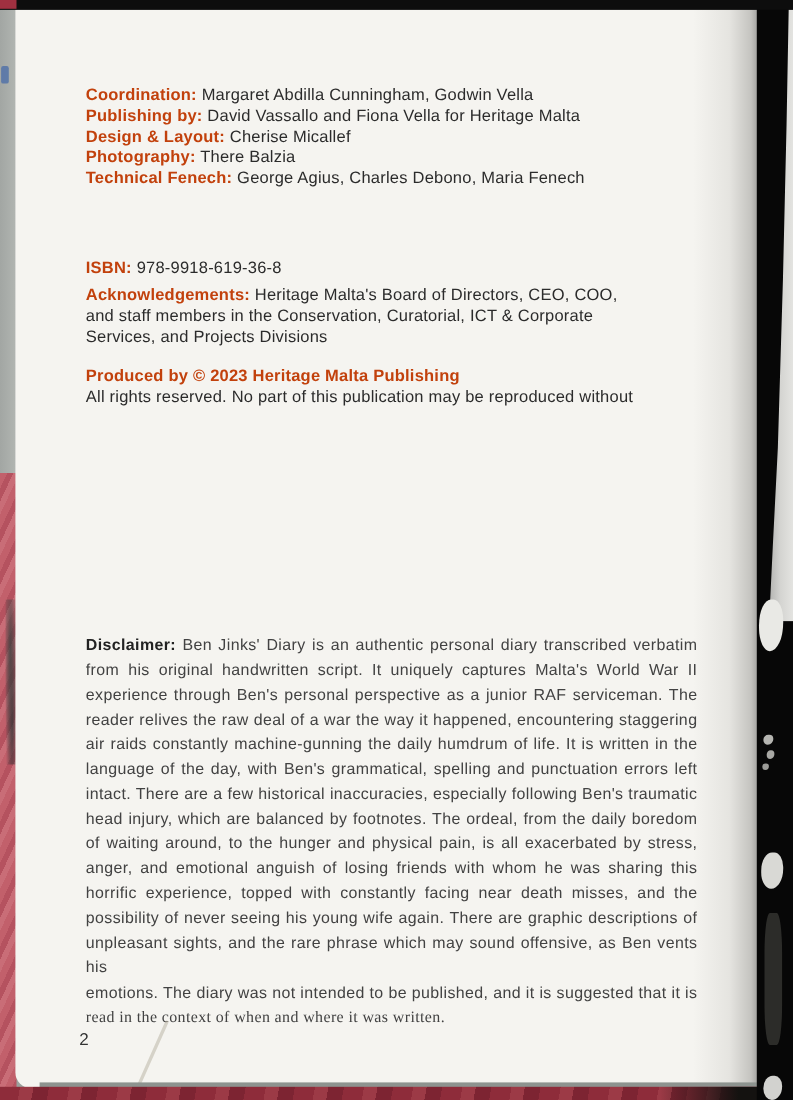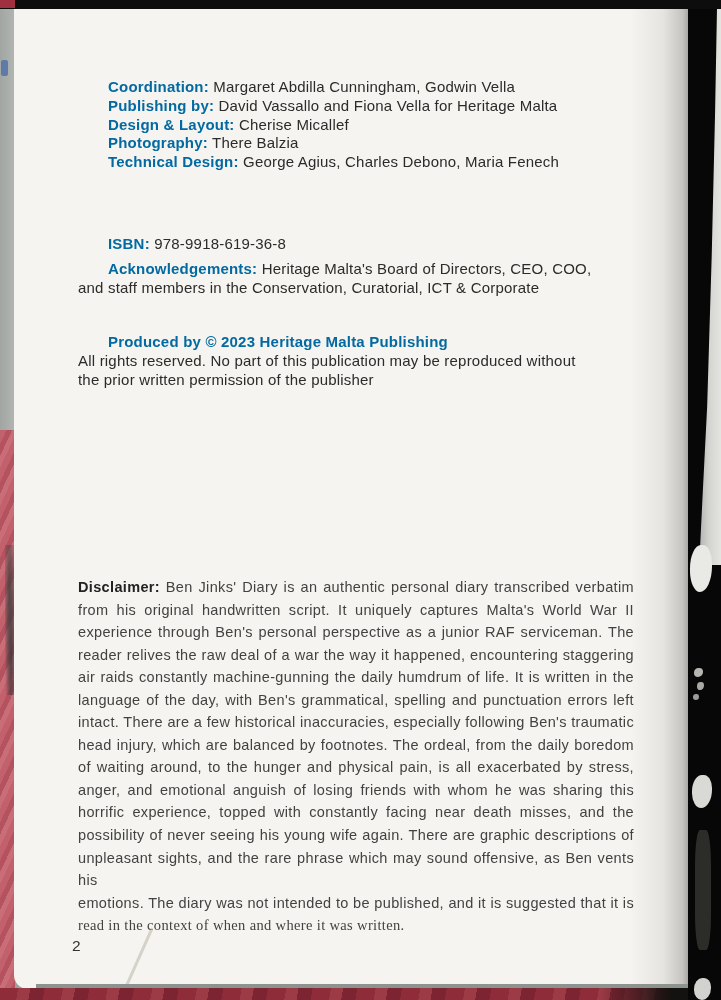--- a/index.html
+++ b/index.html
@@ -41,21 +41,21 @@
   .page{position:absolute;left:14px;top:8px;width:676px;height:981px;
     background:#f5f4f0;border-bottom-left-radius:14px;}
   .page-shade{position:absolute;right:0;top:0;width:60px;height:100%;
     background:linear-gradient(to right,rgba(90,90,85,0) 0%,rgba(90,90,85,.10) 55%,rgba(70,70,66,.28) 88%,rgba(50,50,48,.45) 100%);}
   .page-bottom-line{position:absolute;left:36px;top:984px;width:654px;height:5px;background:#8d938f;}
   .scratch{position:absolute;left:118px;top:916px;width:3px;height:92px;background:rgba(175,168,150,.45);
     transform:rotate(24deg);border-radius:2px;}
   
   .tblock{position:absolute;left:64px;width:556px;color:#2b2b2b;}
   .line{font-size:15px;line-height:18.8px;letter-spacing:.2px;}
-  .line b{color:#0369a1;margin-left:30px;}
+  .line b{color:#c2410c;}
   .credits{top:70px;}
   .printing{top:180px;}
   .isbn{top:227px;}
   .ack{top:252px;}
   .produced{top:325px;}
   .disclaimer{top:568px;width:556px;color:#424242;}
   .dline{font-size:14.5px;line-height:22.55px;letter-spacing:.35px;
     text-align:justify;text-align-last:justify;}
   .dline.last{text-align-last:left;font-family:Liberation Serif, serif;}
   .dline b{color:#222;}
@@ -73,37 +73,37 @@
 <div class="smudge-left"></div>
 <div class="speck-blue"></div>
 
 <div class="page">
 
   <div class="tblock credits">
     <div class="line"><b>Coordination:</b> <span>Margaret Abdilla Cunningham, Godwin Vella</span></div>
     <div class="line"><b>Publishing by:</b> <span>David Vassallo and Fiona Vella for Heritage Malta</span></div>
     <div class="line"><b>Design &amp; Layout:</b> <span>Cherise Micallef</span></div>
     <div class="line"><b>Photography:</b> <span>There Balzia</span></div>
-    <div class="line"><b>Technical Design:</b> <span>George Agius, Charles Debono, Maria Fenech</span></div>
+    <div class="line"><b>Technical Fenech:</b> <span>George Agius, Charles Debono, Maria Fenech</span></div>
   </div>
 
 
   <div class="tblock isbn">
     <div class="line"><b>ISBN:</b> <span>978-9918-619-36-8</span></div>
   </div>
 
   <div class="tblock ack">
     <div class="line"><b>Acknowledgements:</b> <span>Heritage Malta's Board of Directors, CEO, COO,</span></div>
     <div class="line">and staff members in the Conservation, Curatorial, ICT &amp; Corporate</div>
+    <div class="line">Services, and Projects Divisions</div>
   </div>
 
   <div class="tblock produced">
     <div class="line"><b>Produced by © 2023 Heritage Malta Publishing</b></div>
     <div class="line">All rights reserved. No part of this publication may be reproduced without</div>
-    <div class="line">the prior written permission of the publisher</div>
   </div>
 
   <div class="tblock disclaimer">
     <div class="dline"><b>Disclaimer:</b> <span>Ben Jinks' Diary is an authentic personal diary transcribed verbatim</span></div>
     <div class="dline">from his original handwritten script. It uniquely captures Malta's World War II</div>
     <div class="dline">experience through Ben's personal perspective as a junior RAF serviceman. The</div>
     <div class="dline">reader relives the raw deal of a war the way it happened, encountering staggering</div>
     <div class="dline">air raids constantly machine-gunning the daily humdrum of life. It is written in the</div>
     <div class="dline">language of the day, with Ben's grammatical, spelling and punctuation errors left</div>
     <div class="dline">intact. There are a few historical inaccuracies, especially following Ben's traumatic</div>

